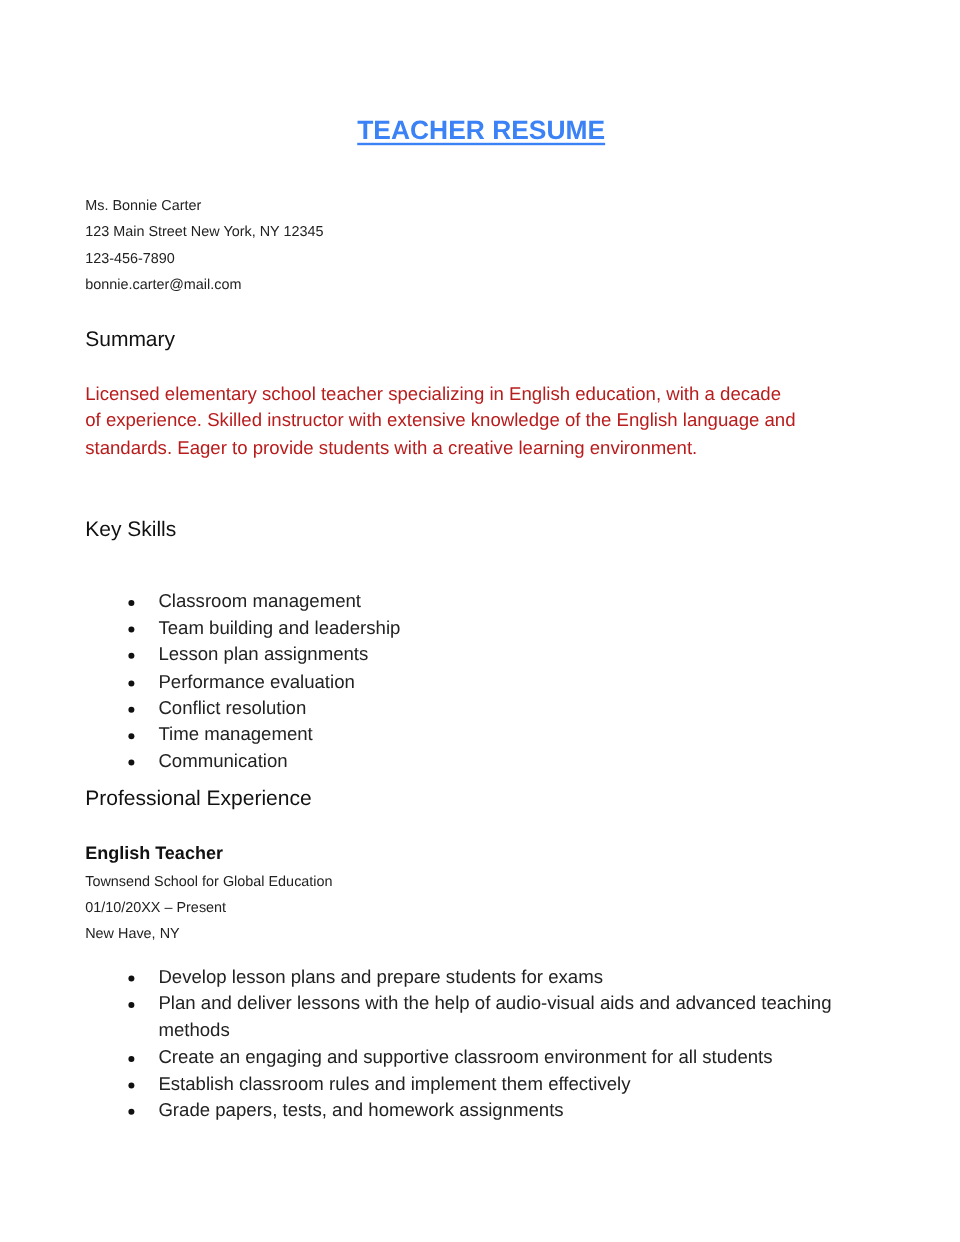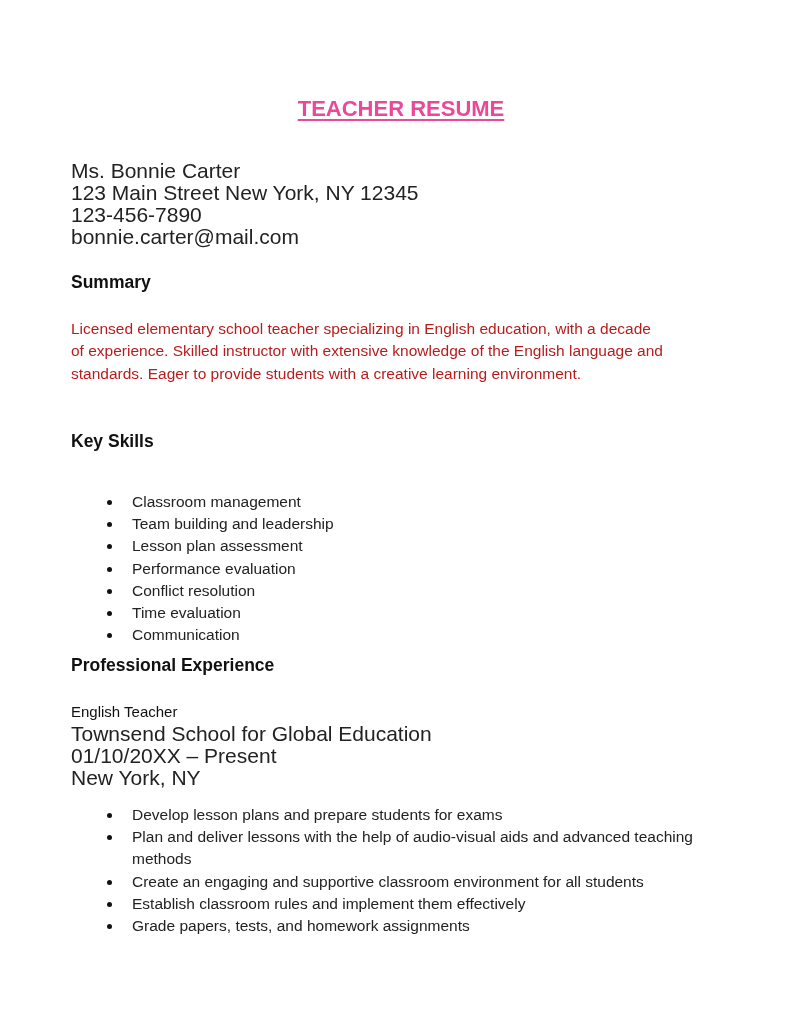--- a/index.html
+++ b/index.html
@@ -26,43 +26,43 @@
       left: 0;
       width: 660px;
       top: 96px;
       text-align: center;
       font-weight: bold;
       font-size: 22px;
       text-decoration: underline;
       text-decoration-thickness: 2px;
       text-underline-offset: 3px;
       letter-spacing: 0px;
-      color: #ec4899;
+      color: #3b82f6;
     }
     .line {
       position: absolute;
       left: 0;
-      font-size: 21px;
+      font-size: 12px;
       line-height: 22px;
       white-space: nowrap;
       color: #222;
     }
     .heading {
       position: absolute;
       left: 0;
       font-size: 17.5px;
-      font-weight: bold;
+      font-weight: normal;
       color: #111;
       white-space: nowrap;
     }
     .subheading {
       position: absolute;
       left: 0;
       font-size: 15px;
-      font-weight: normal;
+      font-weight: bold;
       color: #111;
       white-space: nowrap;
       text-align: center;
     }
     .para {
       position: absolute;
       left: 0;
       width: 660px;
       font-size: 15.5px;
       line-height: 22.3px;
@@ -110,32 +110,32 @@
   <div class="para" style="top:318px">
     <span>Licensed elementary school teacher specializing in English education, with a decade</span>
     <span>of experience. Skilled instructor with extensive knowledge of the English language and</span>
     <span>standards. Eager to provide students with a creative learning environment.</span>
   </div>
 
   <div class="heading" style="top:431px">Key Skills</div>
   <ul class="bullets" style="top:477px">
     <li><span class="dot"></span><span>Classroom management</span></li>
     <li><span class="dot"></span><span>Team building and leadership</span></li>
-    <li><span class="dot"></span><span>Lesson plan assessment</span></li>
+    <li><span class="dot"></span><span>Lesson plan assignments</span></li>
     <li><span class="dot"></span><span>Performance evaluation</span></li>
     <li><span class="dot"></span><span>Conflict resolution</span></li>
-    <li><span class="dot"></span><span>Time evaluation</span></li>
+    <li><span class="dot"></span><span>Time management</span></li>
     <li><span class="dot"></span><span>Communication</span></li>
   </ul>
 
   <div class="heading" style="top:655px">Professional Experience</div>
   <div class="subheading" style="top:703px">English Teacher</div>
   <div class="line" style="top:723px">Townsend School for Global Education</div>
   <div class="line" style="top:745px">01/10/20XX – Present</div>
-  <div class="line" style="top:767px">New York, NY</div>
+  <div class="line" style="top:767px">New Have, NY</div>
   <ul class="bullets" style="top:790px; width:620px;">
     <li><span class="dot"></span><span>Develop lesson plans and prepare students for exams</span></li>
     <li><span class="dot"></span><span>Plan and deliver lessons with the help of audio-visual aids and advanced teaching methods</span></li>
     <li><span class="dot"></span><span>Create an engaging and supportive classroom environment for all students</span></li>
     <li><span class="dot"></span><span>Establish classroom rules and implement them effectively</span></li>
     <li><span class="dot"></span><span>Grade papers, tests, and homework assignments</span></li>
   </ul>
 
 </div>
 

